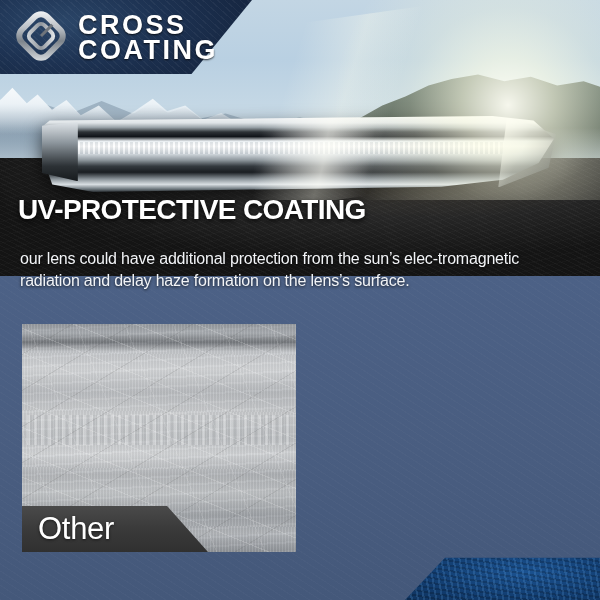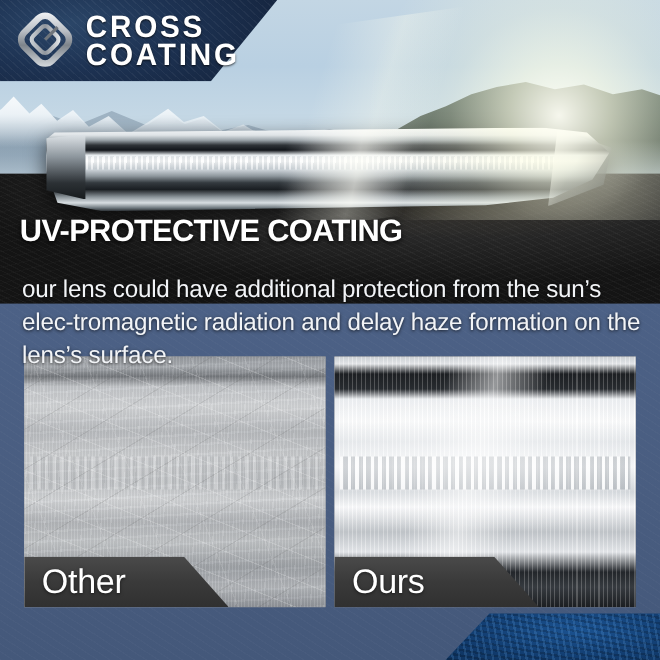--- a/index.html
+++ b/index.html
@@ -278,21 +278,21 @@
     line-height: 1;
     text-shadow: 0 2px 5px rgba(0,0,0,0.85);
     white-space: nowrap;
   }
   .body-copy {
     position: absolute;
     left: 20px; top: 248px;
     width: 562px;
     z-index: 12;
     color: #f2f4f7;
-    font-size: 22px;
+    font-size: 16px;
     line-height: 1.36;
     letter-spacing: -0.2px;
     text-shadow: 0 1px 3px rgba(0,0,0,0.75);
   }
 
   
   .blue-band {
     position: absolute;
     left: 0; top: 276px;
     width: 600px; height: 324px;
@@ -506,24 +506,16 @@
     <div class="panel">
       <div class="tex-other"></div>
       <div class="ribs-row dim"></div>
       <div class="haze-film"></div>
       <div class="scratches"></div>
       <div class="label-banner">
         <span>Other</span>
       </div>
     </div>
 
-    <div class="panel">
-      <div class="tex-ours"></div>
-      <div class="ribs-row"></div>
-      <div class="gloss"></div>
-      <div class="label-banner">
-        <span>Ours</span>
-      </div>
-    </div>
 
   </div>
 
 </div>
 
 </body></html>

